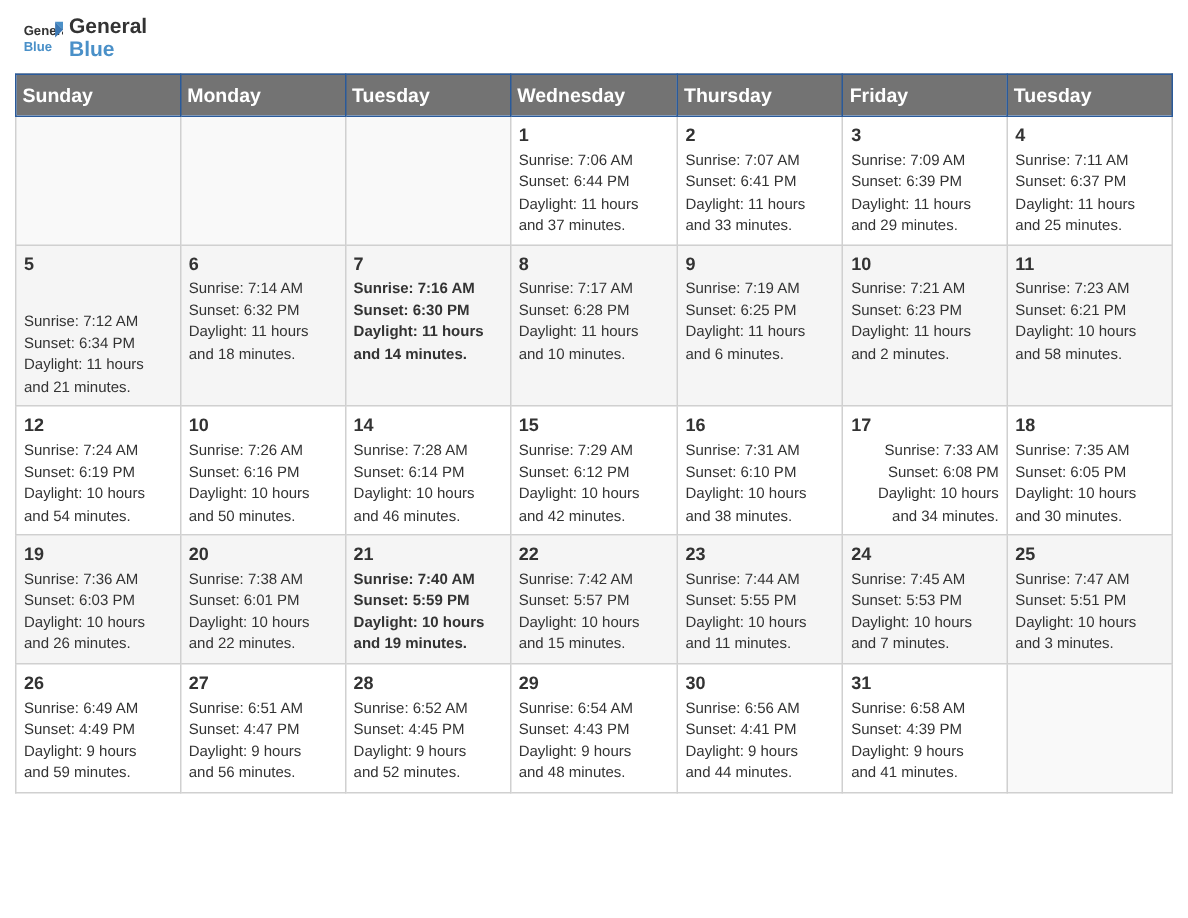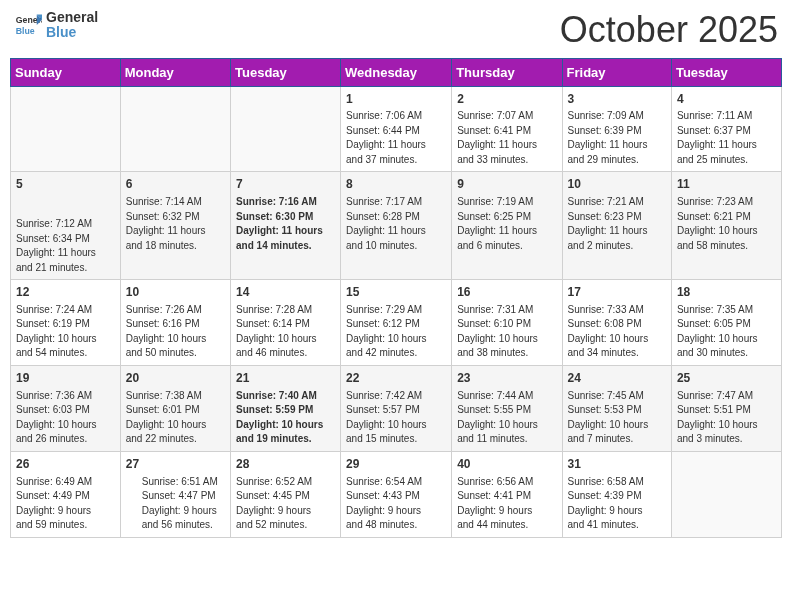--- a/index.html
+++ b/index.html
@@ -38,21 +38,21 @@
     .location-subtitle {
       font-size: 16px;
       color: #555;
     }
     .calendar-table {
       width: 100%;
       border-collapse: collapse;
       border: 1px solid #ccc;
     }
     .calendar-table th {
-      background: #a21caf;
+      background: #737373;
       color: #fff;
       font-size: 13px;
       font-weight: bold;
       padding: 6px 4px;
       text-align: left;
       border: 1px solid #2a5a9a;
     }
     .calendar-table td {
       vertical-align: top;
       border: 1px solid #d0d0d0;
@@ -97,21 +97,20 @@
       <text x="2" y="26" font-size="10" font-weight="bold" fill="#4a90c8" font-family="Arial">Blue</text>
       <polygon points="26,4 32,10 32,4" fill="#4a90c8"></polygon>
       <polygon points="26,4 32,10 26,16" fill="#3c78b4"></polygon>
     </svg>
     <div>
       <div style="font-size:14px;font-weight:bold;color:#333;line-height:1.1;">General</div>
       <div style="font-size:14px;font-weight:bold;color:#4a90c8;line-height:1.1;">Blue</div>
     </div>
   </div>
   <div class="title-area">
-    <div class="month-title">October 2025</div>
   </div>
 </div>
 
 <table class="calendar-table">
   <thead>
     <tr>
     <th>Sunday</th>
         <th>Monday</th>
         <th>Tuesday</th>
         <th>Wednesday</th>
@@ -236,21 +235,21 @@
         </td>
         <td>
           <div class="day-number">16</div>
           <div class="day-info" style="white-space: pre-line;">Sunrise: 7:31 AM
 Sunset: 6:10 PM
 Daylight: 10 hours
 and 38 minutes.</div>
         </td>
         <td>
           <div class="day-number">17</div>
-          <div class="day-info" style="white-space: pre-line;">Sunrise: 7:33 AM
+          <div class="day-info" style="white-space: pre-line; text-align: right;">Sunrise: 7:33 AM
 Sunset: 6:08 PM
 Daylight: 10 hours
 and 34 minutes.</div>
         </td>
         <td>
           <div class="day-number">18</div>
           <div class="day-info" style="white-space: pre-line;">Sunrise: 7:35 AM
 Sunset: 6:05 PM
 Daylight: 10 hours
 and 30 minutes.</div>
@@ -310,41 +309,41 @@
       <tr class="row-5">
         <td>
           <div class="day-number">26</div>
           <div class="day-info" style="white-space: pre-line;">Sunrise: 6:49 AM
 Sunset: 4:49 PM
 Daylight: 9 hours
 and 59 minutes.</div>
         </td>
         <td>
           <div class="day-number">27</div>
-          <div class="day-info" style="white-space: pre-line; margin-left: 16px;">Sunrise: 6:51 AM
+          <div class="day-info" style="white-space: pre-line;">Sunrise: 6:51 AM
 Sunset: 4:47 PM
 Daylight: 9 hours
 and 56 minutes.</div>
         </td>
         <td>
           <div class="day-number">28</div>
           <div class="day-info" style="white-space: pre-line;">Sunrise: 6:52 AM
 Sunset: 4:45 PM
 Daylight: 9 hours
 and 52 minutes.</div>
         </td>
         <td>
           <div class="day-number">29</div>
           <div class="day-info" style="white-space: pre-line;">Sunrise: 6:54 AM
 Sunset: 4:43 PM
 Daylight: 9 hours
 and 48 minutes.</div>
         </td>
         <td>
-          <div class="day-number">40</div>
+          <div class="day-number">30</div>
           <div class="day-info" style="white-space: pre-line;">Sunrise: 6:56 AM
 Sunset: 4:41 PM
 Daylight: 9 hours
 and 44 minutes.</div>
         </td>
         <td>
           <div class="day-number">31</div>
           <div class="day-info" style="white-space: pre-line;">Sunrise: 6:58 AM
 Sunset: 4:39 PM
 Daylight: 9 hours

